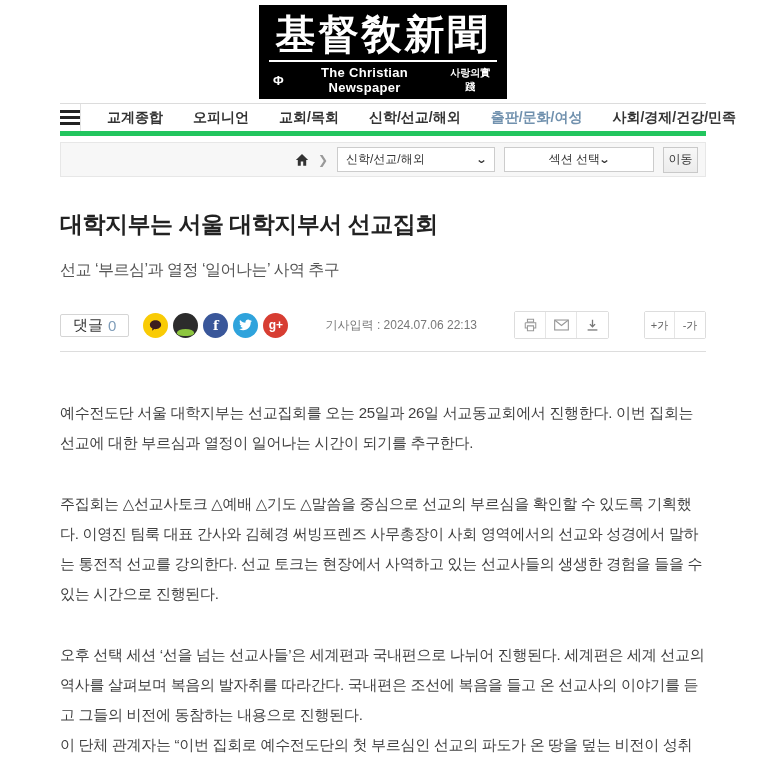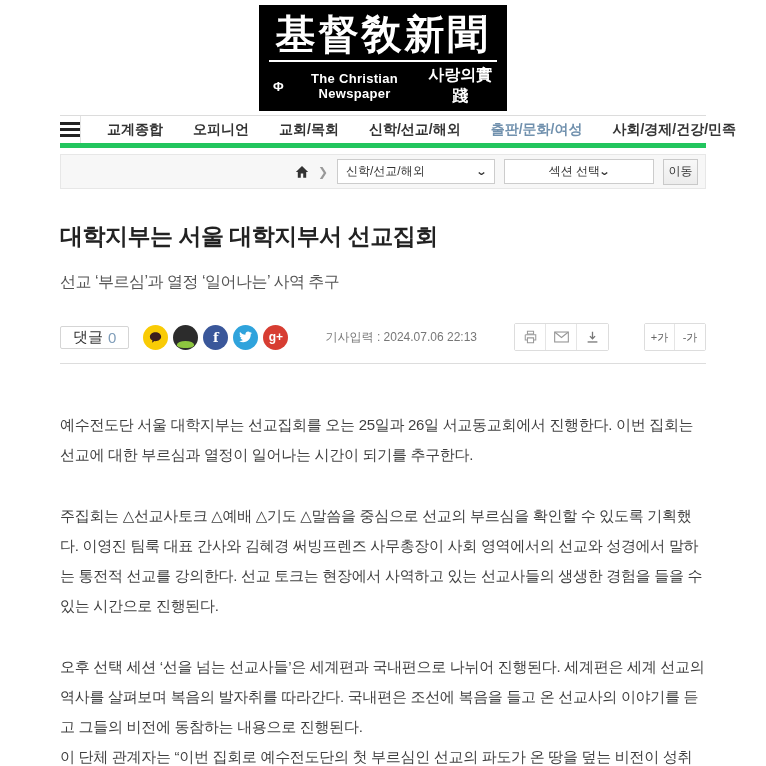--- a/index.html
+++ b/index.html
@@ -6,21 +6,21 @@
   html,body { width:766px; background:#fff; font-family:"Liberation Sans","DejaVu Sans",sans-serif; color:#333; }
   body { height:766px; overflow:hidden; }
 
   
   .logo-wrap { width:100%; display:flex; justify-content:center; padding-top:5px; }
   .logo { width:248px; background:#000000; color:#fff; padding:5px 10px 4px; text-align:center; }
   .logo-hanja { font-family:"DejaVu Serif","Liberation Serif",serif; font-weight:bold; font-size:40px; line-height:48px; letter-spacing:3px; white-space:nowrap; }
   .logo-sub { border-top:2px solid #fff; margin-top:2px; padding-top:3px; display:flex; align-items:center; justify-content:space-between; }
   .logo-phi { font-size:13px; font-weight:bold; padding-left:4px; }
   .logo-en { font-size:13px; font-weight:bold; letter-spacing:0.3px; }
-  .logo-kr { font-size:16px; font-weight:bold; padding-right:2px; }
+  .logo-kr { font-size:10px; font-weight:bold; padding-right:2px; }
 
   
   .container { width:646px; margin:0 auto; }
 
   
   .nav { margin-top:4px; border-top:1px solid #dcdcdc; border-bottom:5px solid #22c55e; height:33px; display:flex; align-items:stretch; }
   .hamburger { width:42px; display:flex; align-items:center; justify-content:center; border-right:1px solid #e2e2e2; cursor:pointer; }
   .hamburger .bars { width:20px; }
   .hamburger .bars span { display:block; height:3px; background:#222; margin:3px 0; }
   .nav-items { display:flex; align-items:center; gap:30px; padding-left:26px; }

